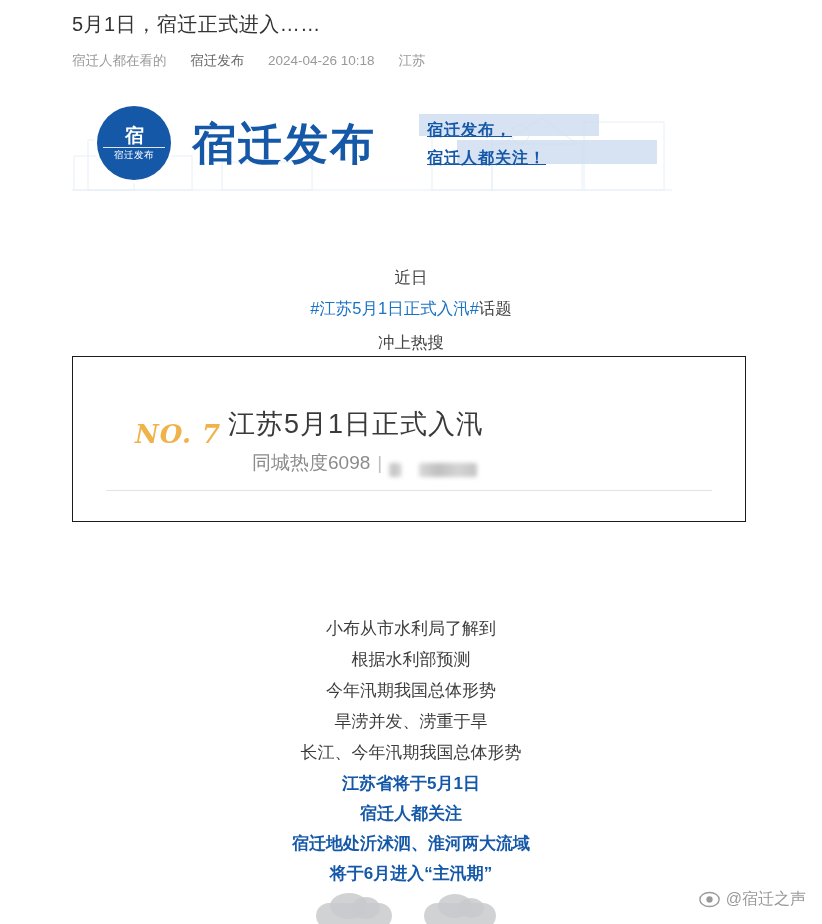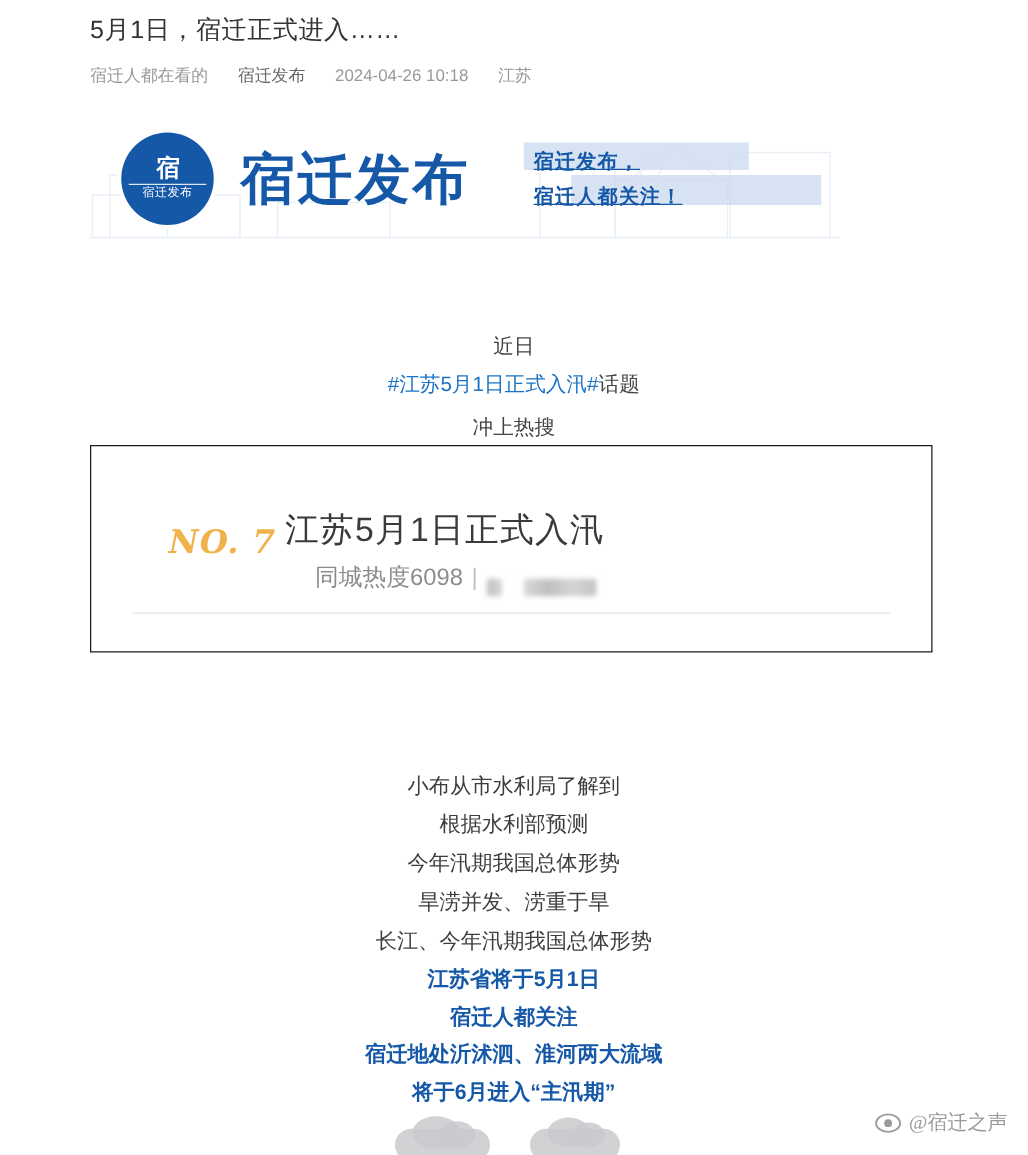--- a/index.html
+++ b/index.html
@@ -240,25 +240,24 @@
     border-radius: 50%;
     opacity: 0.85;
   }
 
   
   .watermark {
     position: absolute;
     right: 16px;
     bottom: 14px;
     display: flex;
-    align-items: flex-start;
+    align-items: flex-end;
     color: #9a9a9a;
     font-size: 16px;
     line-height: 22px;
-    font-family: Liberation Serif, serif;
   }
   .weibo-eye {
     width: 21px;
     height: 21px;
     margin-right: 6px;
     display: inline-block;
   }
 </style>
 </head>
 <body>

